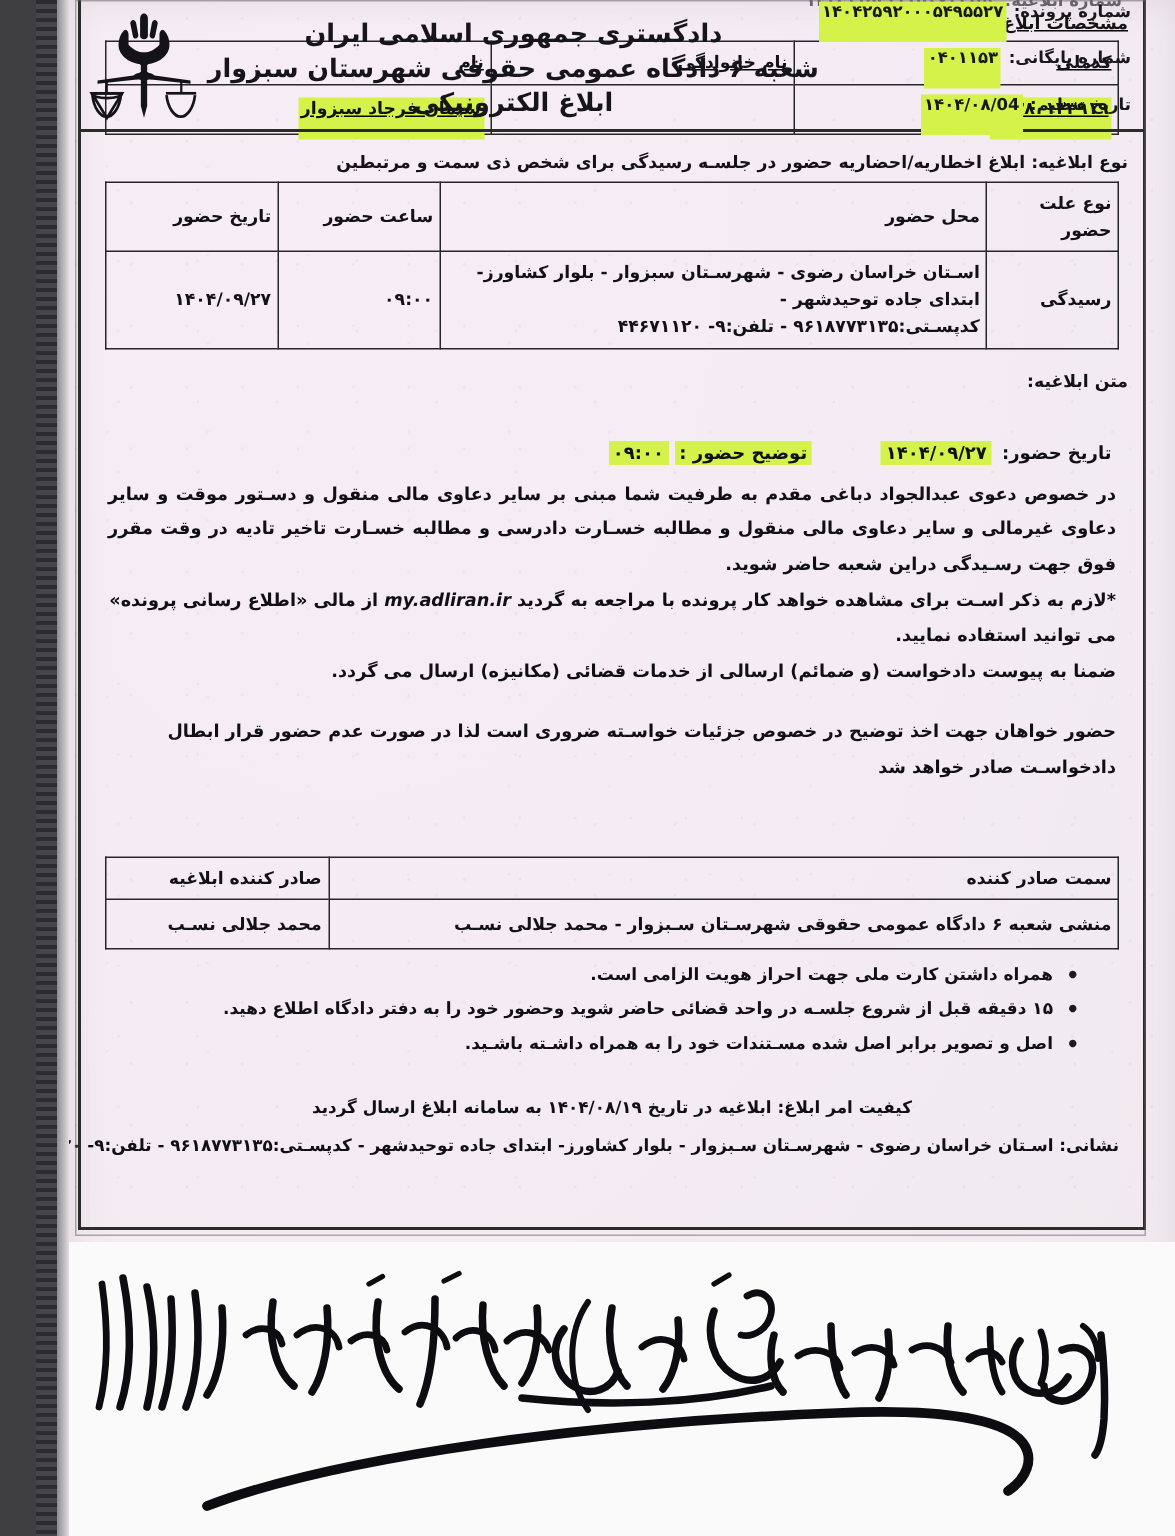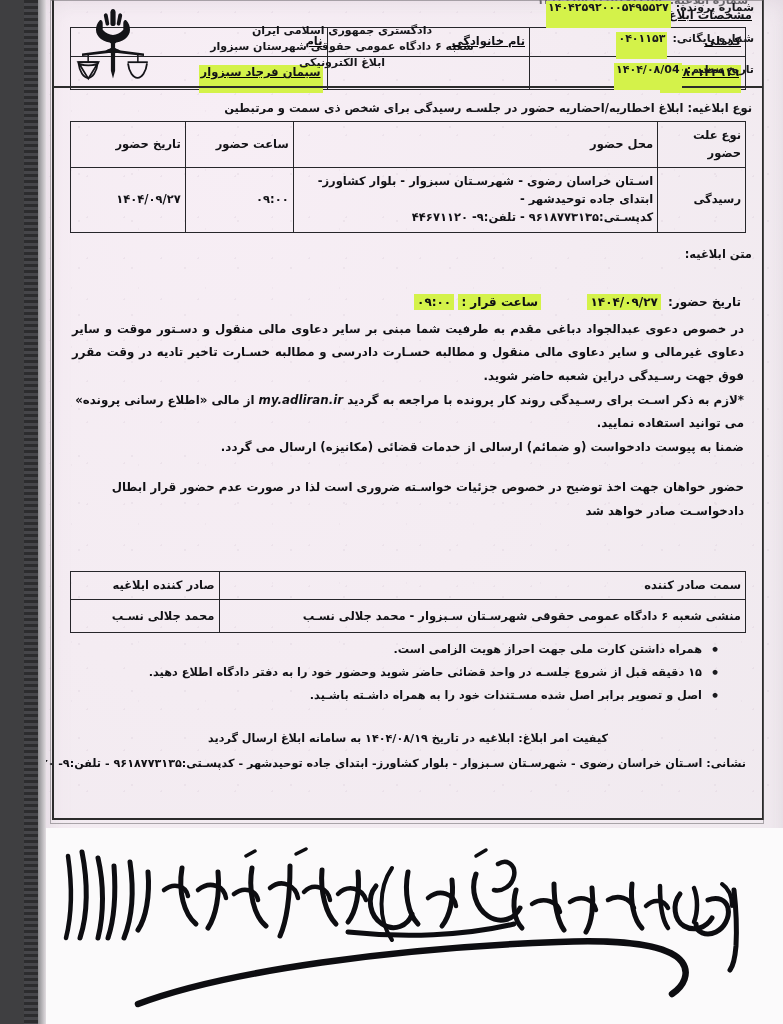--- a/index.html
+++ b/index.html
@@ -112,21 +112,21 @@
   .header-center {
     flex: 1;
     display: flex;
     flex-direction: column;
     justify-content: center;
     align-items: center;
     gap: 3px;
     padding-top: 6px;
   }
   .header-center .hline {
-    font-size: 11px;
+    font-size: 17px;
     color: #16161a;
     letter-spacing: .2px;
     font-weight: 600;
     white-space: nowrap;
   }
 
   .header-left {
     width: 250px;
     display: flex;
     flex-direction: column;
@@ -413,29 +413,29 @@
     <div style="margin-top:14px;">
       <div class="section-label">متن ابلاغیه:</div>
     </div>
 
     <div class="body-wrap" style="margin-top:34px;">
 
       <div class="attend-line">
         <span class="seg">تاریخ حضور:</span>
         <span class="seg hl">۱۴۰۴/۰۹/۲۷</span>
         <span class="gap"></span>
-        <span class="seg hl">ساعت قرار :</span>
+        <span class="seg hl">توضیح حضور :</span>
         <span class="seg hl">۰۹:۰۰</span>
       </div>
 
       <p class="body-par">در خصوص دعوی عبدالجواد دباغی مقدم به طرفیت شما مبنی بر سایر دعاوی مالی منقول و دسـتور موقت و سایر دعاوی غیرمالی و سایر دعاوی مالی منقول و مطالبه خسـارت دادرسی و مطالبه خسـارت تاخیر تادیه در وقت مقرر فوق جهت رسـیدگی دراین شعبه حاضر شوید.</p>
 
       <p class="body-par note">
         <span>*لازم به ذکر اسـت برای</span>
-        <span class="bold-inline">رسـیدگی روند کار پرونده</span>
+        <span class="bold-inline">مشاهده خواهد کار پرونده</span>
         <span>با مراجعه به گردید</span>
         <span class="ltr-inline">my.adliran.ir</span>
         <span>از مالی</span>
         <span class="bold-inline">«اطلاع رسانی پرونده»</span>
         <span>می توانید استفاده نمایید.</span>
       </p>
 
       <p class="body-par note">ضمنا به پیوست دادخواست (و ضمائم) ارسالی از خدمات قضائی (مکانیزه) ارسال می گردد.</p>
 
       <p class="body-par note spaced">حضور خواهان جهت  اخذ توضیح در خصوص جزئیات خواسـته ضروری است لذا در صورت عدم حضور قرار ابطال دادخواسـت صادر خواهد شد</p>

